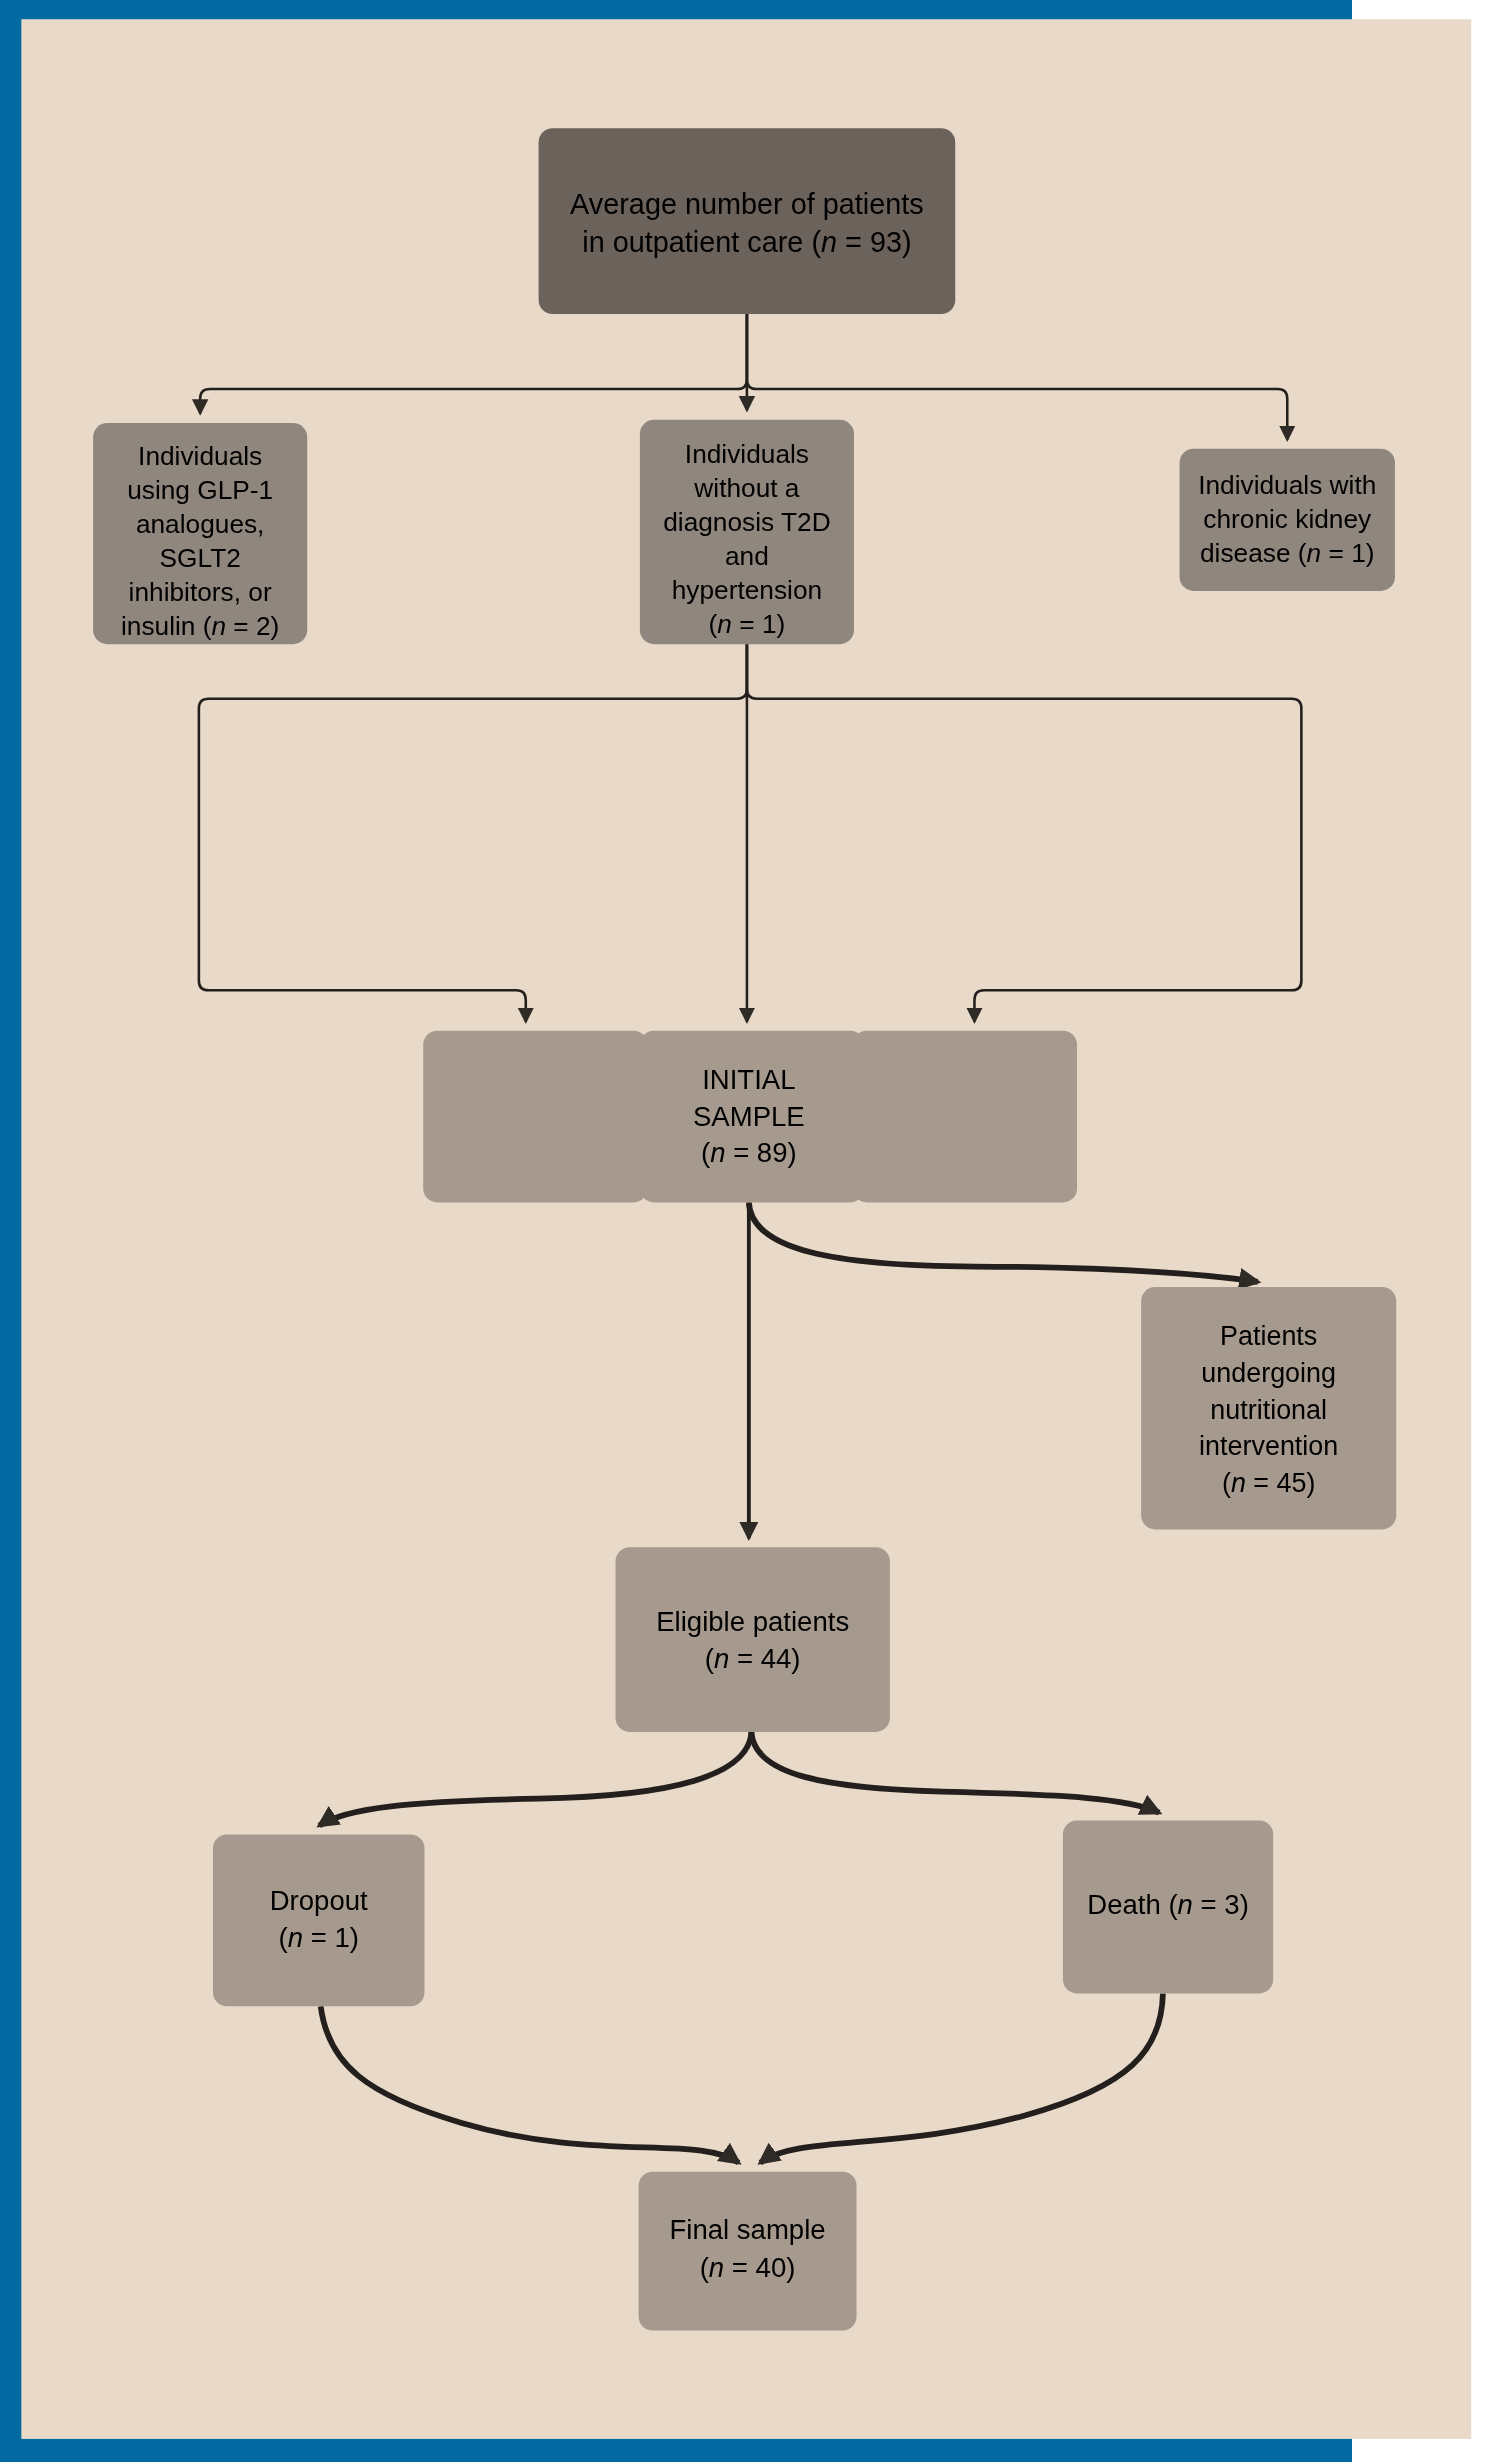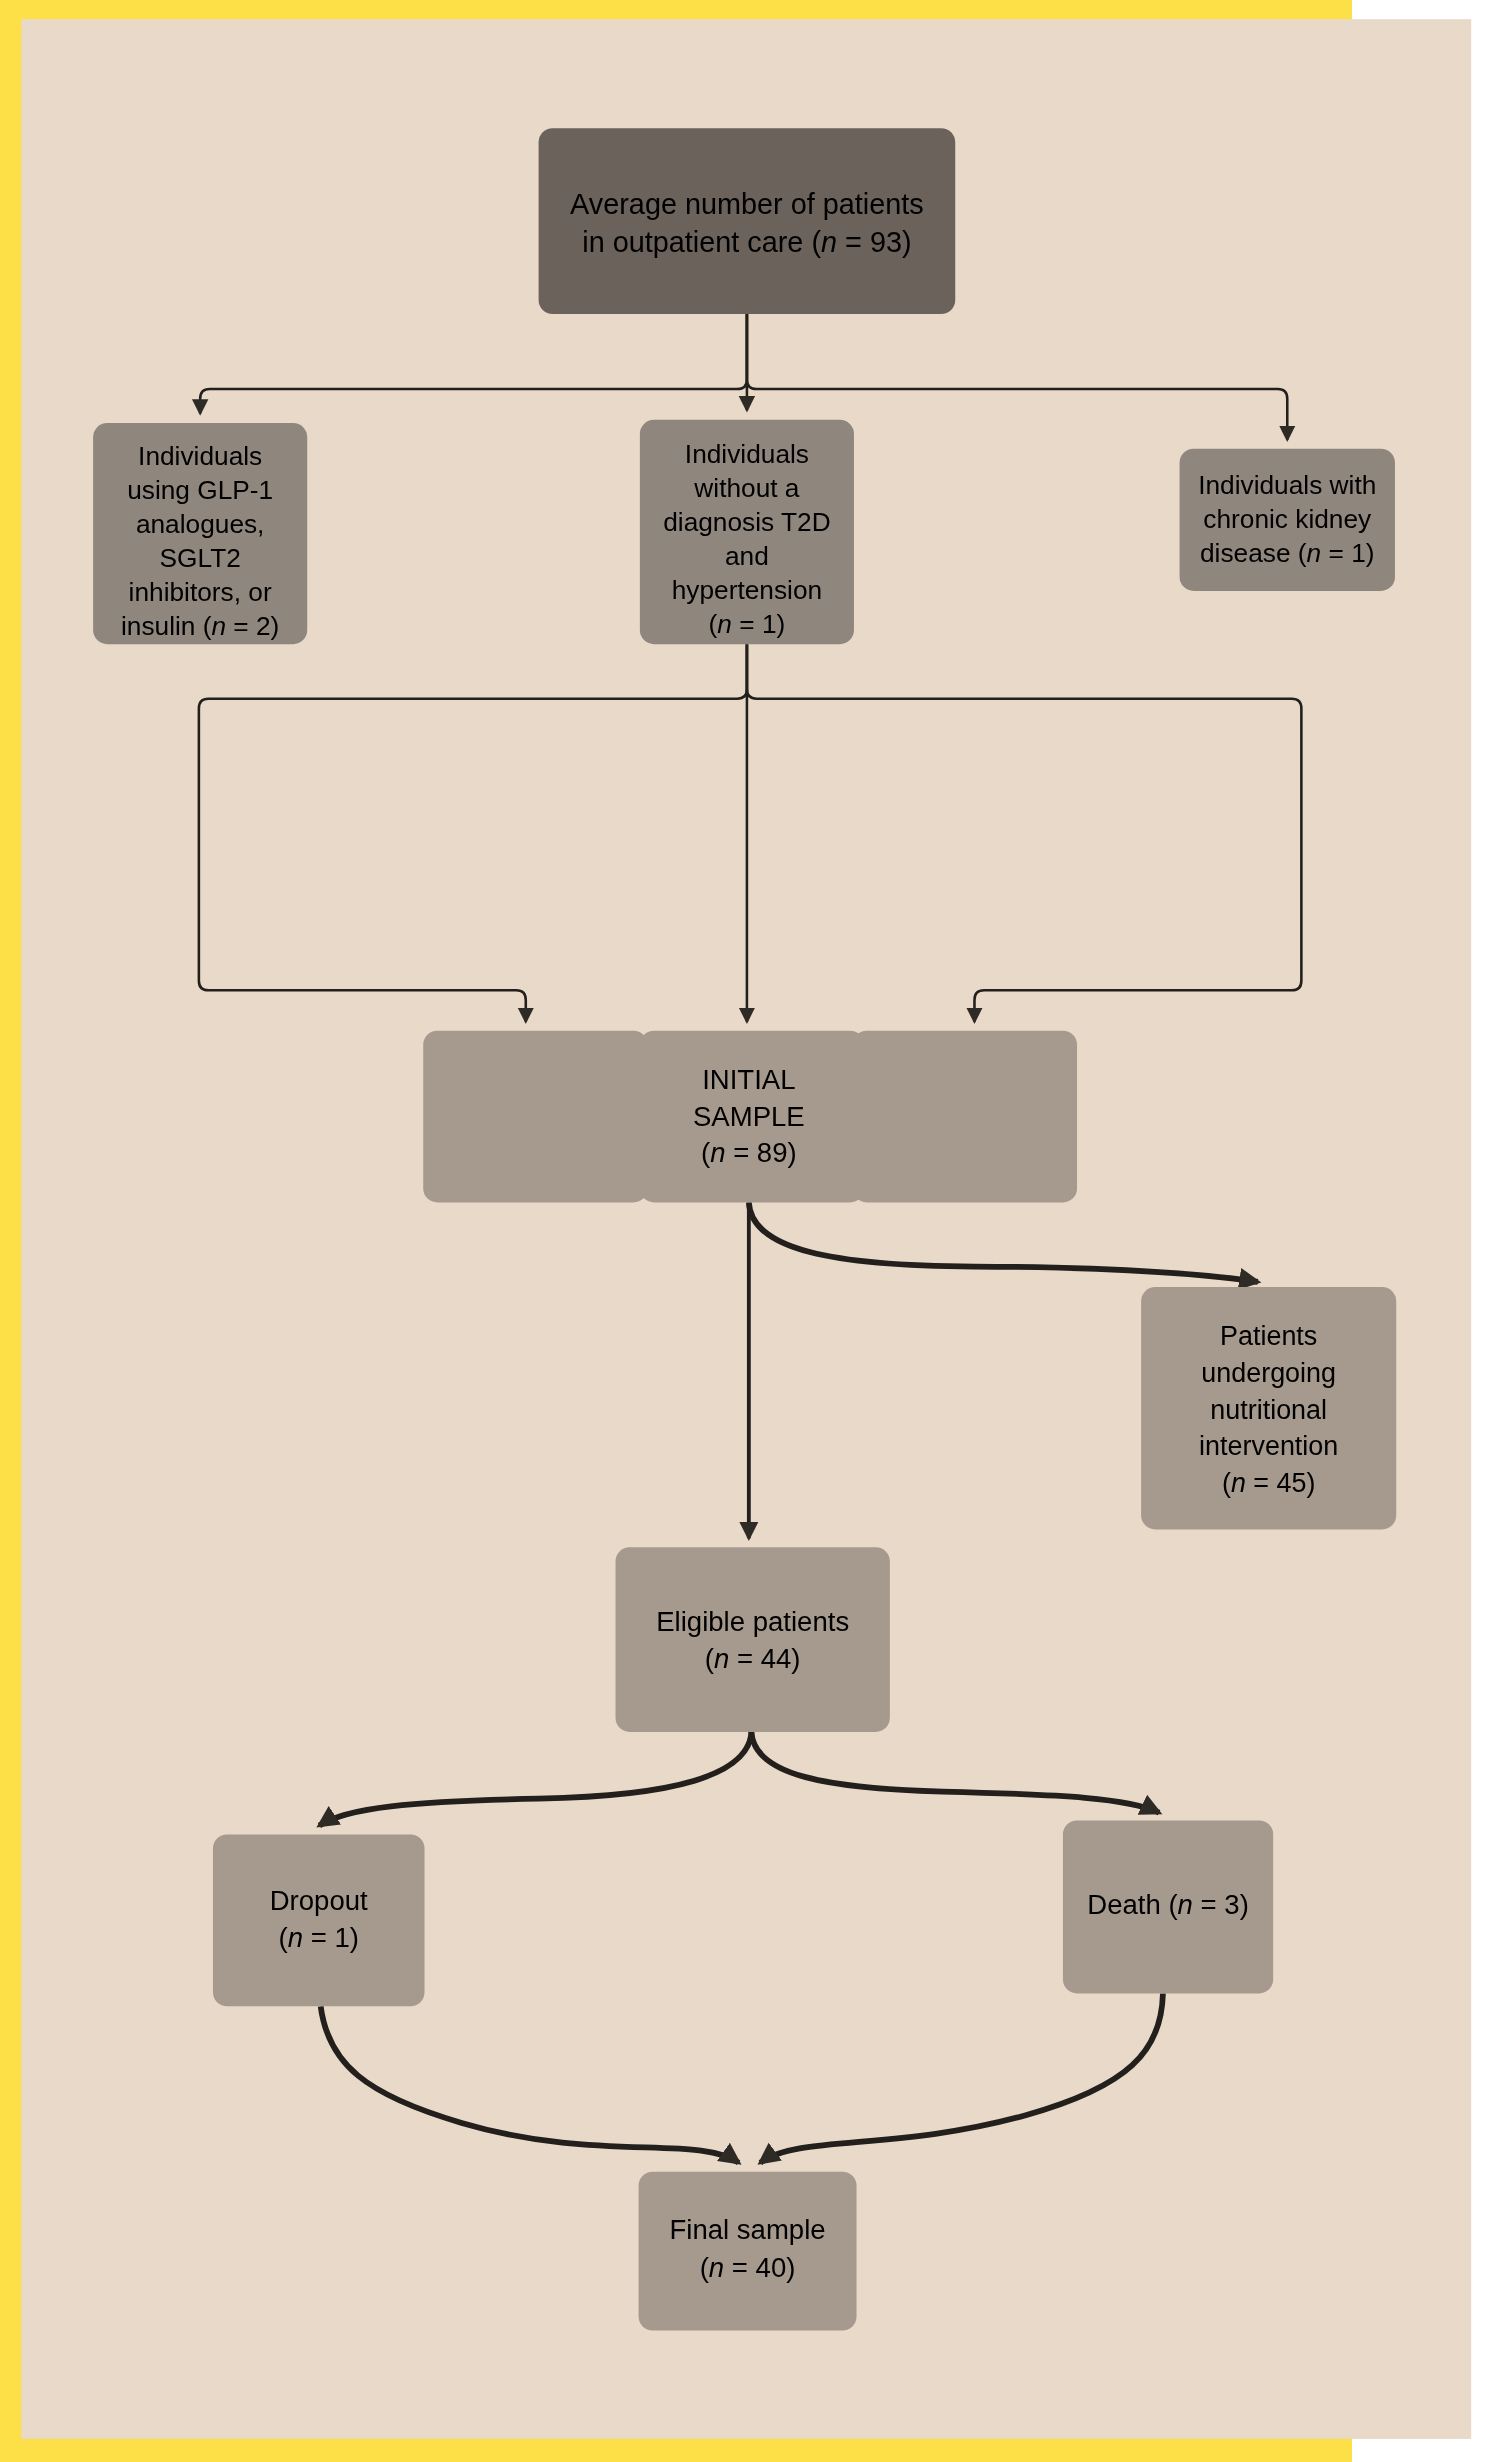--- a/index.html
+++ b/index.html
@@ -10,21 +10,21 @@
   body {
     width: 1490px;
     height: 2462px;
     font-family: "Liberation Sans", sans-serif;
     overflow: hidden;
   }
   #figure-root {
     position: relative;
     width: 1352px;
     height: 2462px;
-    background: #fde047;
+    background: #0369a1;
   }
   #flow-svg {
     position: absolute;
     left: 0;
     top: 0;
     width: 1490px;
     height: 2462px;
     display: block;
   }
   .node-label {

